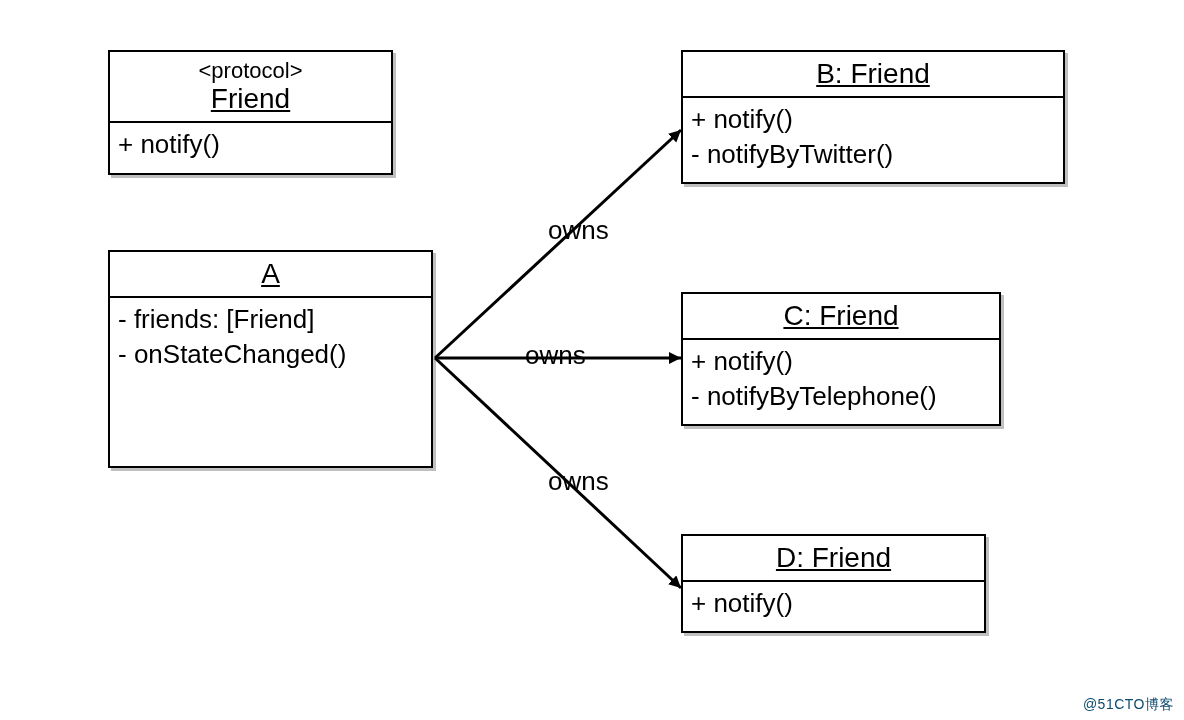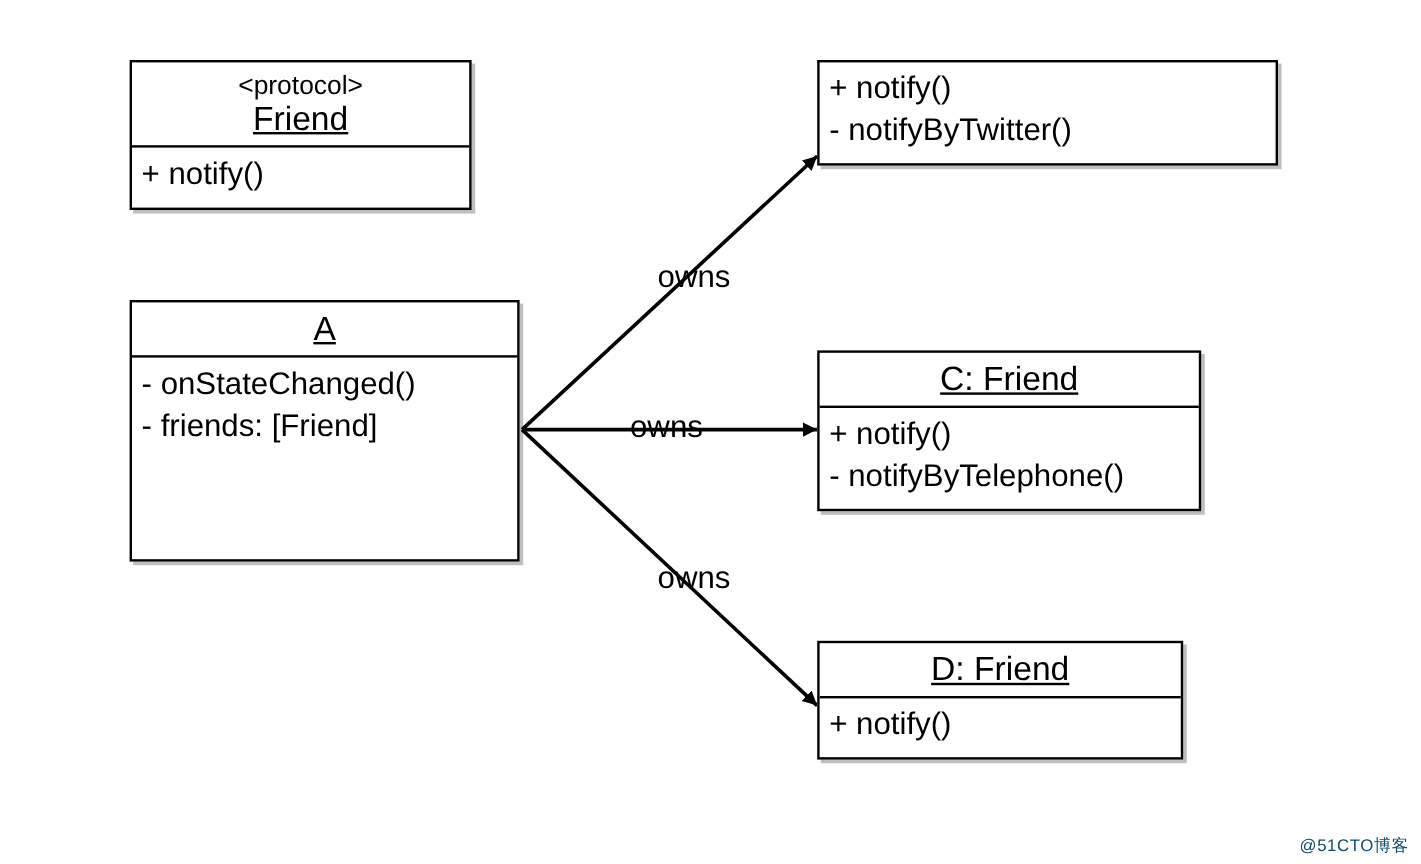--- a/index.html
+++ b/index.html
@@ -84,26 +84,29 @@
   <div class="uml-body">
     <div class="row">+ notify()</div>
   </div>
 </div>
 
 <div class="uml-box" style="left:108px; top:250px; width:325px; height:218px;">
   <div class="uml-title">
     <span class="name">A</span>
   </div>
   <div class="uml-body">
+    <div class="row">- friends: [Friend]</div>
     <div class="row">- onStateChanged()</div>
-    <div class="row">- friends: [Friend]</div>
   </div>
 </div>
 
 <div class="uml-box" style="left:681px; top:50px; width:384px;">
+  <div class="uml-title">
+    <span class="name">B: Friend</span>
+  </div>
   <div class="uml-body">
     <div class="row">+ notify()</div>
     <div class="row">- notifyByTwitter()</div>
   </div>
 </div>
 
 <div class="uml-box" style="left:681px; top:292px; width:320px;">
   <div class="uml-title">
     <span class="name">C: Friend</span>
   </div>

